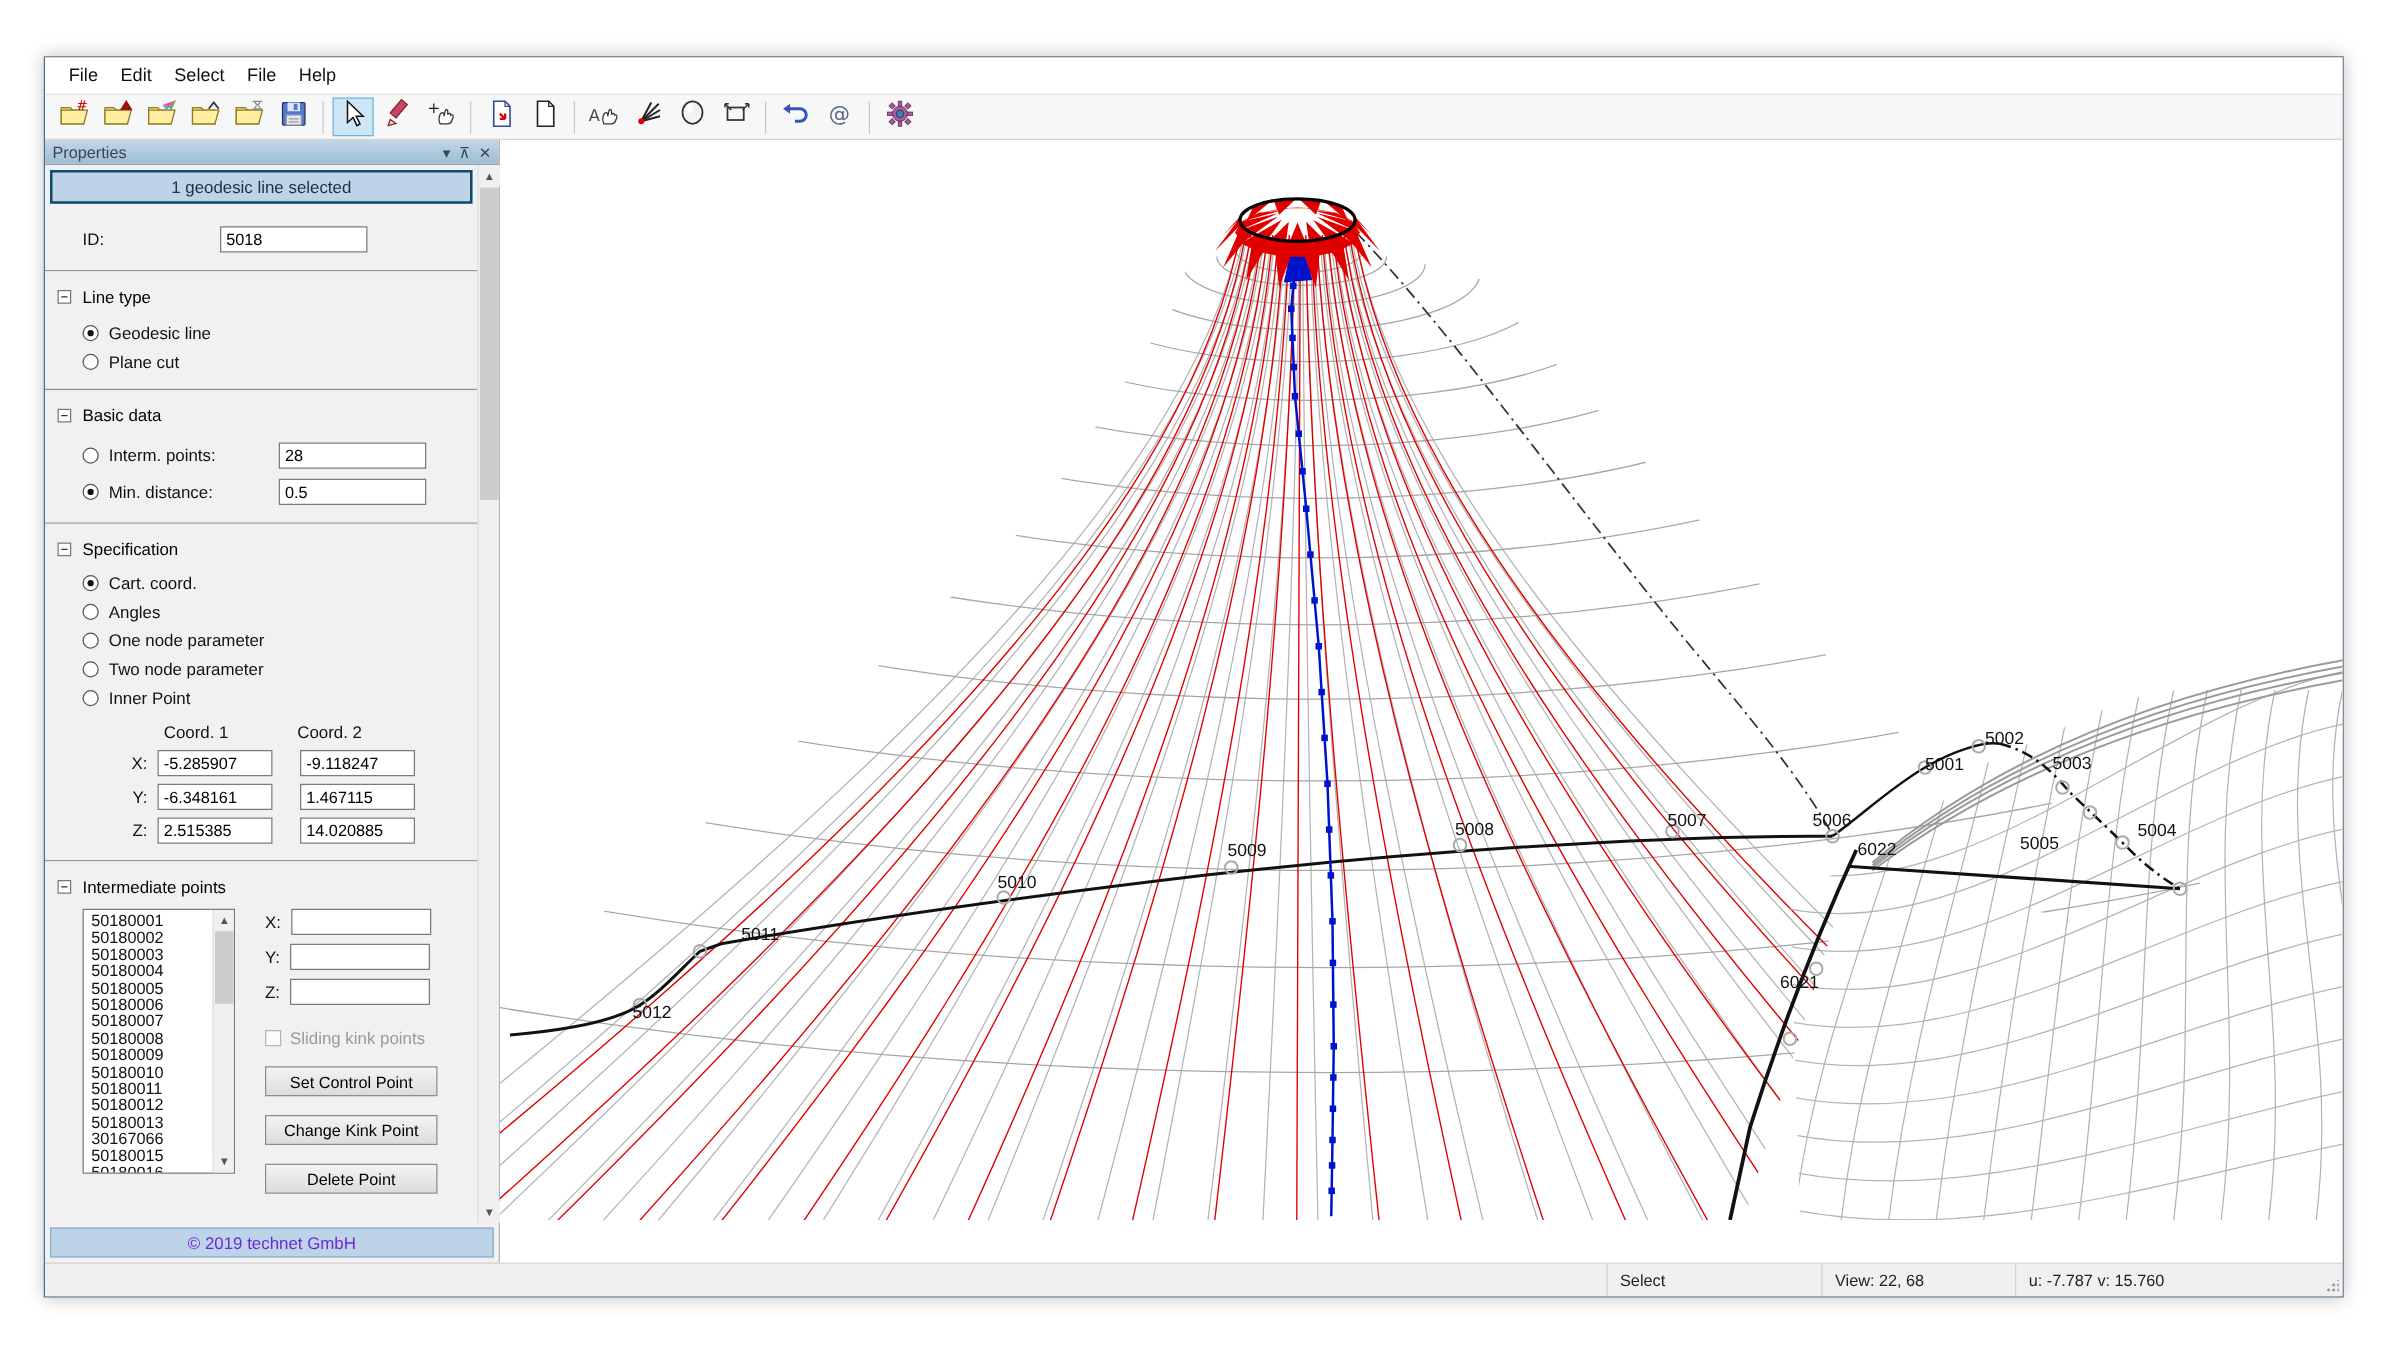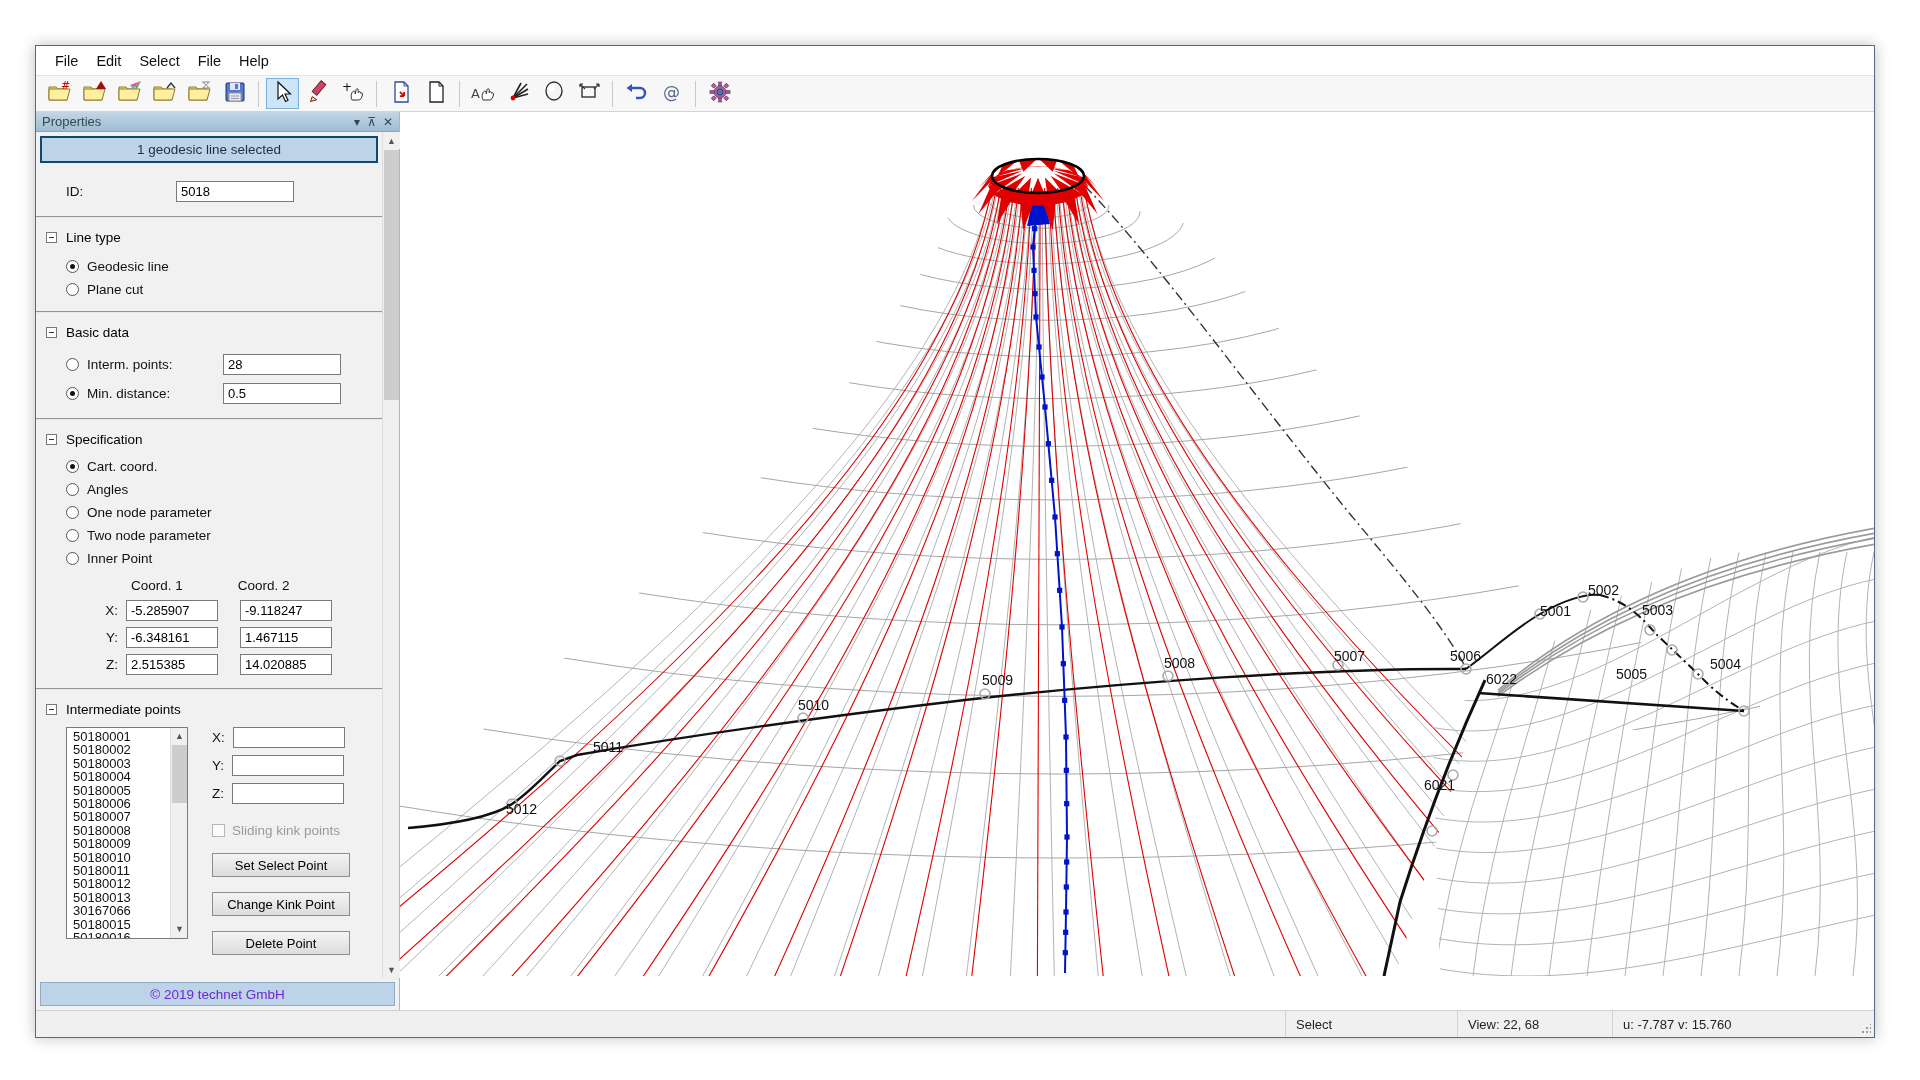--- a/index.html
+++ b/index.html
@@ -417,21 +417,21 @@
                   <input class="tbox" style="">
                 </div>
                 <div class="ip-coord">
                   <span>Z:</span>
                   <input class="tbox" style="">
                 </div>
                 <div class="chk-row">
                   <span class="chk"></span>
                   <span>Sliding kink points</span>
                 </div>
-                <button class="pbtn">Set Select Point</button>
+                <button class="pbtn">Set Control Point</button>
                 <button class="pbtn">Change Kink Point</button>
                 <button class="pbtn">Delete Point</button>
               </div>
             </div>
           </div>
 
         </div>
 
         <div class="panel-sb">
           <div class="sb-arrow">▲</div>

